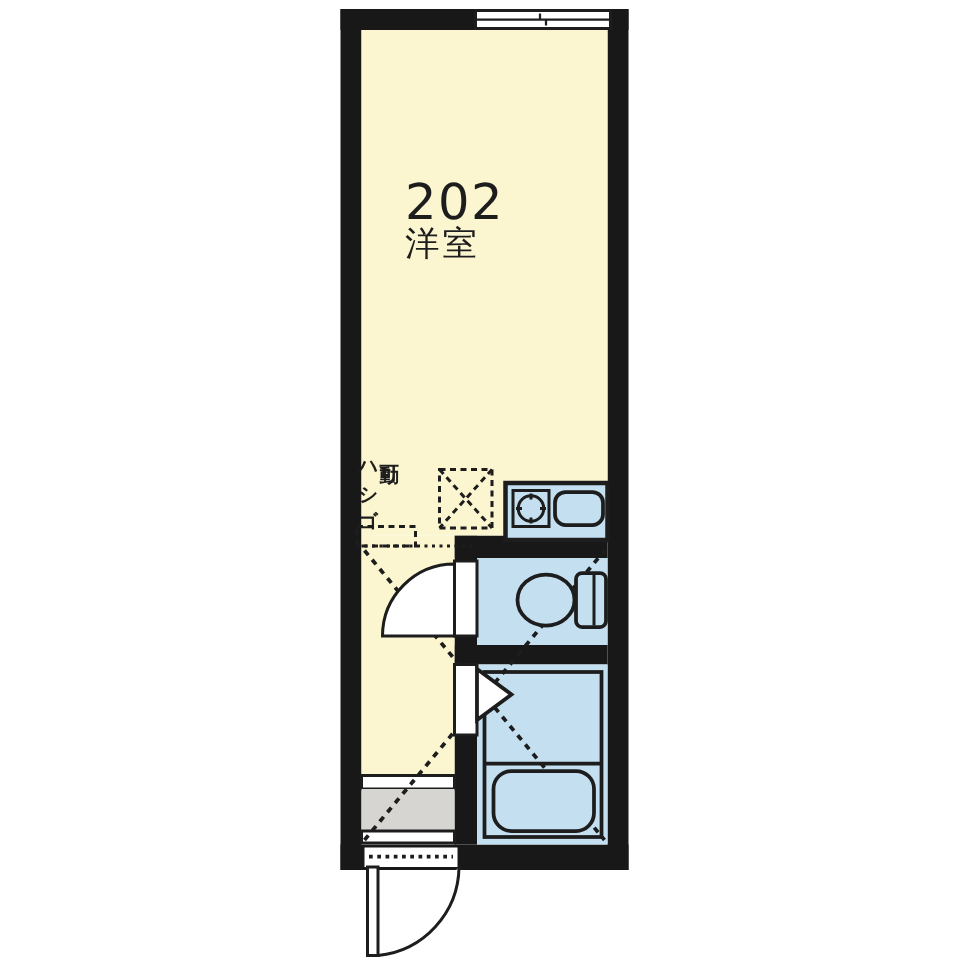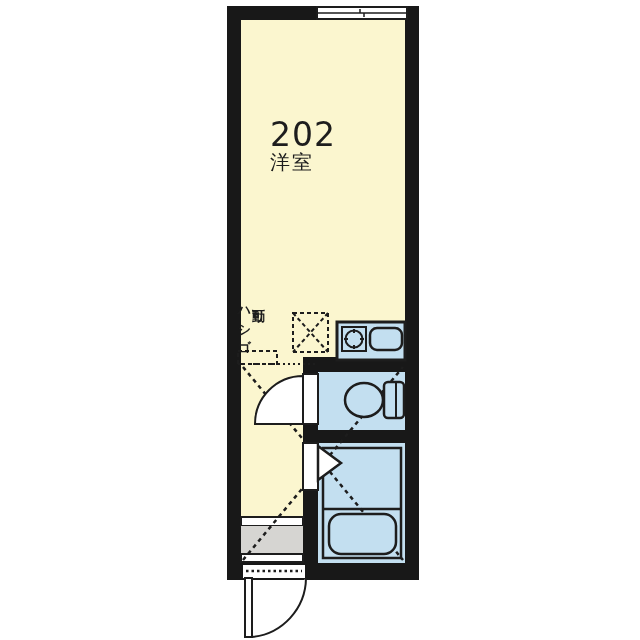--- a/index.html
+++ b/index.html
@@ -6,21 +6,21 @@
   .canvas{
     position:relative;width:640px;height:640px;background:var(--bg,#ffffff);
     font-family:"DejaVu Sans","Liberation Sans",sans-serif;overflow:hidden;
   }
   .canvas svg{position:absolute;left:0;top:0;}
   .room-label{
     position:absolute;left:270px;top:118px;color:var(--ink,#1d1d1d);
     line-height:1.02;letter-spacing:1px;font-weight:400;
   }
   .room-number{font-size:33px;}
-  .room-type{font-size:20px;letter-spacing:2px;}
+  .room-type{font-size:23px;letter-spacing:2px;}
   .ladder-label{
     position:absolute;left:237px;top:299px;color:var(--ink,#1d1d1d);
     writing-mode:vertical-rl;font-size:13px;line-height:14px;
     letter-spacing:1px;font-weight:600;height:52px;
   }
   .ladder-label div{display:block;}
 </style>
 </head>
 <body>
 

